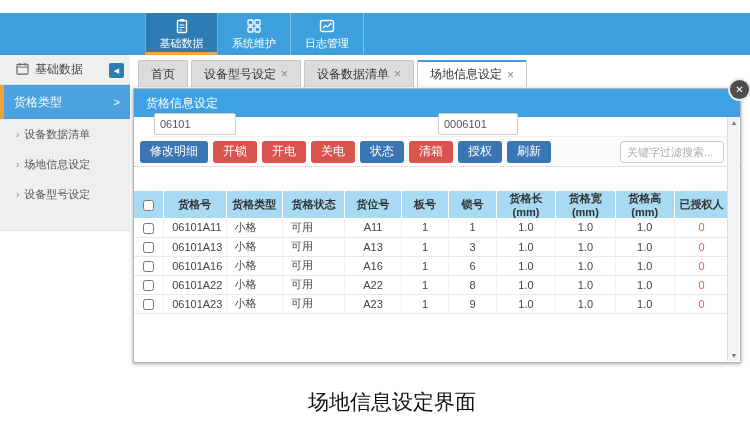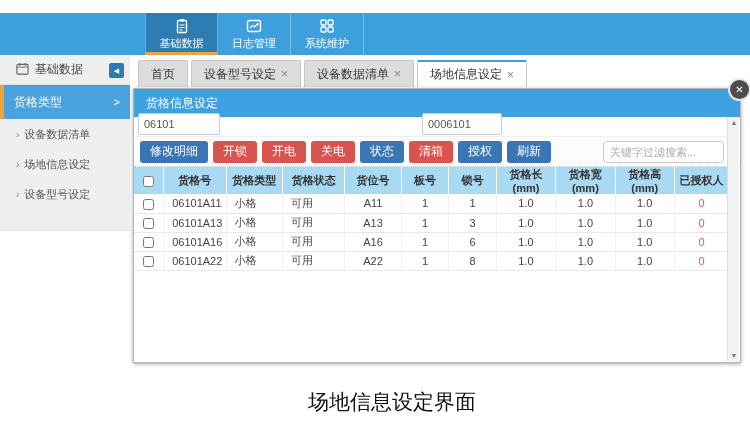--- a/index.html
+++ b/index.html
@@ -26,33 +26,33 @@
   .tabbar { position:absolute; left:130px; top:55px; right:0; height:31px; display:flex; gap:3px; padding:5px 0 0 8px;border-radius:6px; }
   .page-tab { height:27px; background:#dcdcdc; border:1px solid #c6c6c6; border-bottom:none; border-radius:2px 2px 0 0; display:flex; align-items:center; gap:5px; padding:0 12px; font-size:12px; color:#333; cursor:pointer; }
   .page-tab .x { color:#888; font-size:12px; cursor:pointer; }
   .page-tab.active { background:#fff; border-top:2px solid #3da0dc; }
 
   
   .panel { position:absolute; left:133px; top:88px; width:608px; height:275px; background:#fff; border:1px solid #b5b5b5; box-shadow:0 1px 4px rgba(0,0,0,0.35); }
   .panel-header { height:28px; background:#3ea2e2; color:#fff; font-size:12px; display:flex; align-items:center; padding-left:12px; }
   .close-btn { position:absolute; top:-9px; right:-9px; width:19px; height:19px; border-radius:50%; background:#4d4d4d; color:#fff; font-size:10px; line-height:19px; text-align:center; box-shadow:0 0 0 2px #e8e8e8; cursor:pointer; z-index:5; }
 
-  .inputs-row { height:20px; position:relative; border-bottom:1px solid #f0f0f0; }
+  .inputs-row { height:20px; position:relative; border-bottom:1px solid #f0f0f0;margin-left:16px; }
   .cut-input { position:absolute; top:-4px; height:22px; border:1px solid #ccc; border-radius:2px; font-size:11px; color:#555; padding:0 5px; font-family:inherit; }
   .cut-input.first { left:4px; width:82px; }
   .cut-input.second { left:288px; width:80px; }
 
   .toolbar { height:30px; display:flex; align-items:center; gap:5px; padding:0 6px; background:#fcfcfc; border-bottom:1px dotted #a5d4ef; position:relative; }
   .tb-btn { height:22px; padding:0 10px; border:none; border-radius:3px; color:#fff; font-size:12px; font-family:inherit; cursor:pointer;text-align:center; }
   .tb-btn.blue { background:#3b76b4; }
   .tb-btn.red { background:#d9534f; }
-  .search-box { position:absolute; right:16px; top:4px; width:121px; height:22px; border:1px solid #ccc; border-radius:4px; font-size:11px; padding:0 6px; color:#999; font-family:inherit; }
+  .search-box { position:absolute; right:16px; top:4px; width:104px; height:22px; border:1px solid #ccc; border-radius:4px; font-size:11px; padding:0 6px; color:#999; font-family:inherit; }
   .search-box::placeholder { color:#aaa; }
 
-  table.grid { width:calc(100% - 12px); border-collapse:collapse; table-layout:fixed; }
+  table.grid { width:calc(100% - 12px); border-collapse:collapse; table-layout:fixed;margin-top:24px; }
   .grid th { height:22px; background:#a9daf3; font-size:11px; color:#333; font-weight:bold; border-left:1px solid #fff; text-align:center; }
   .grid th:first-child { border-left:none; }
   .grid td { height:19px; font-size:11px; color:#444; border-bottom:1px solid #e9e9e9; border-left:1px solid #f1f1f1; text-align:center; overflow:hidden; white-space:nowrap; }
   .grid td:first-child { border-left:none; }
   .grid td.l { text-align:left; padding-left:8px; }
   .grid td.auth { color:#f0534f; }
   .grid input[type=checkbox] { width:11px; height:11px; vertical-align:middle; cursor:pointer; }
 
   .v-scroll { position:absolute; right:1px; top:28px; bottom:1px; width:12px; background:#f3f3f3; border-left:1px solid #ddd; }
   .v-scroll .arr { position:absolute; left:0; width:12px; font-size:7px; color:#777; text-align:center; cursor:pointer; }
@@ -74,37 +74,37 @@
             <line x1="5.5" y1="7" x2="10.5" y2="7" stroke="#fff" stroke-width="1"></line>
             <line x1="5.5" y1="9.5" x2="10.5" y2="9.5" stroke="#fff" stroke-width="1"></line>
             <line x1="5.5" y1="12" x2="8.5" y2="12" stroke="#fff" stroke-width="1"></line>
           </svg>
       </span>
       <span>基础数据</span>
     </div>
     <div class="nav-tab">
       <span>
         <svg width="16" height="16" viewBox="0 0 16 16">
-            <rect x="1.5" y="2.5" width="13" height="11" rx="2" fill="none" stroke="#fff" stroke-width="1.4"></rect>
-            <polyline points="4,10 6.5,7.5 8.5,9 12,5.5" fill="none" stroke="#fff" stroke-width="1.2"></polyline>
-            <polygon points="12.5,5 12.5,7.5 10.5,5.5" fill="#fff"></polygon>
-          </svg>
-      </span>
-      <span>日志管理</span>
-    </div>
-    <div class="nav-tab">
-      <span>
-        <svg width="16" height="16" viewBox="0 0 16 16">
             <rect x="2" y="2" width="5" height="5" rx="1" fill="none" stroke="#fff" stroke-width="1.3"></rect>
             <rect x="9" y="2" width="5" height="5" rx="1" fill="none" stroke="#fff" stroke-width="1.3"></rect>
             <rect x="2" y="9" width="5" height="5" rx="1" fill="none" stroke="#fff" stroke-width="1.3"></rect>
             <rect x="9" y="9" width="5" height="5" rx="1" fill="none" stroke="#fff" stroke-width="1.3"></rect>
           </svg>
       </span>
       <span>系统维护</span>
+    </div>
+    <div class="nav-tab">
+      <span>
+        <svg width="16" height="16" viewBox="0 0 16 16">
+            <rect x="1.5" y="2.5" width="13" height="11" rx="2" fill="none" stroke="#fff" stroke-width="1.4"></rect>
+            <polyline points="4,10 6.5,7.5 8.5,9 12,5.5" fill="none" stroke="#fff" stroke-width="1.2"></polyline>
+            <polygon points="12.5,5 12.5,7.5 10.5,5.5" fill="#fff"></polygon>
+          </svg>
+      </span>
+      <span>日志管理</span>
     </div>
   </div>
 </div>
 
 <div class="sidebar">
   <div class="sidebar-header">
     <span>
       <svg width="13" height="13" viewBox="0 0 14 14">
           <rect x="1" y="2.5" width="12" height="10.5" rx="1" fill="none" stroke="#666" stroke-width="1.2"></rect>
           <line x1="4" y1="1" x2="4" y2="4" stroke="#666" stroke-width="1.2"></line>
@@ -251,20 +251,33 @@
           <td class="l">小格</td>
           <td class="l">可用</td>
           <td>A22</td>
           <td>1</td>
           <td>8</td>
           <td>1.0</td>
           <td>1.0</td>
           <td>1.0</td>
           <td class="auth">0</td>
         </tr>
+        <tr>
+          <td><input type="checkbox" style=""></td>
+          <td class="l">06101A23</td>
+          <td class="l">小格</td>
+          <td class="l">可用</td>
+          <td>A23</td>
+          <td>1</td>
+          <td>9</td>
+          <td>1.0</td>
+          <td>1.0</td>
+          <td>1.0</td>
+          <td class="auth">0</td>
+        </tr>
       </tbody>
   </table>
 
   <div class="v-scroll">
     <div class="arr up">▲</div>
     <div class="arr down">▼</div>
   </div>
 </div>
 
 <div class="caption">场地信息设定界面</div>

